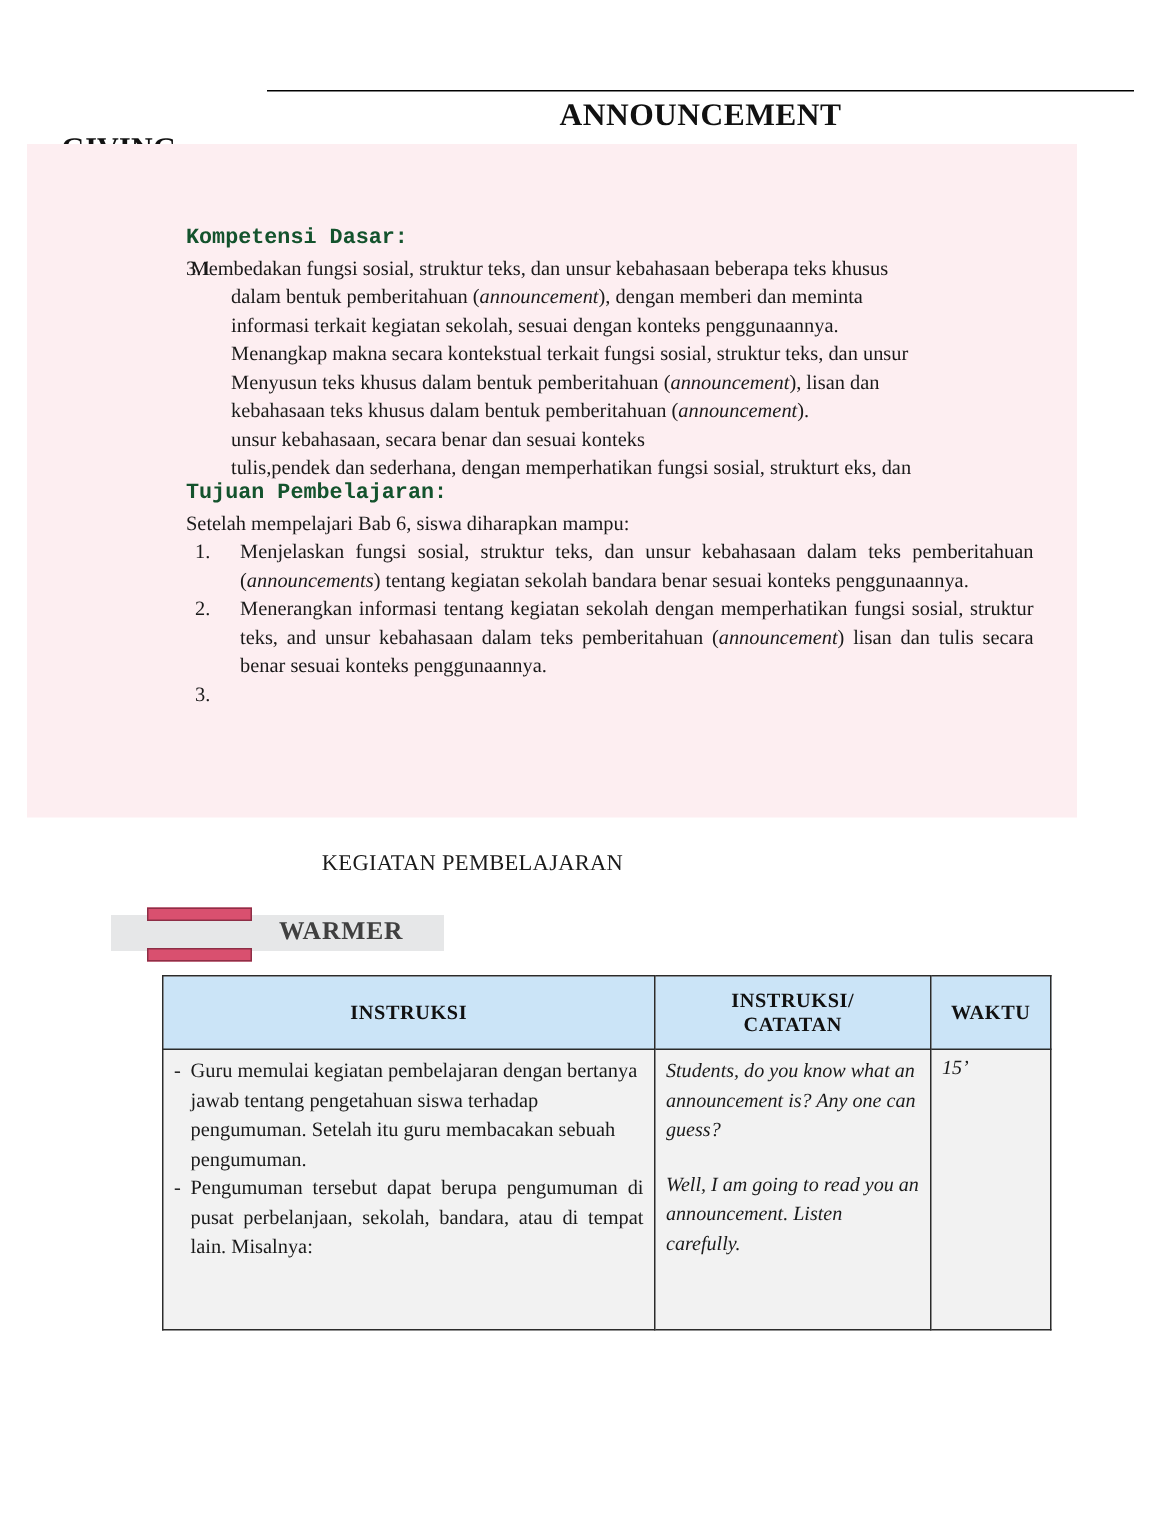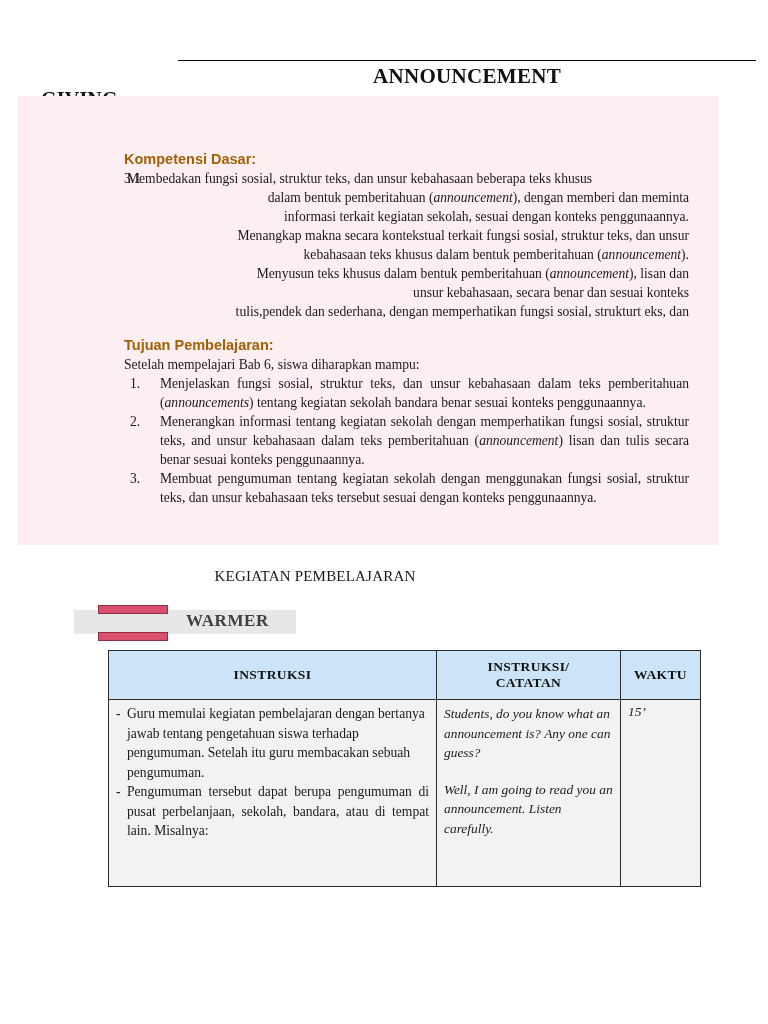--- a/index.html
+++ b/index.html
@@ -58,25 +58,25 @@
   .panel-inner {
     position: absolute;
     left: 106px;
     top: 55px;
     width: 565px;
   }
   .kd-heading,
   .tp-heading {
     font-size: 14.5px;
     font-weight: bold;
-    color: #a16207;
+    color: #14532d;
     margin: 0 0 2px 0;
-    font-family: Liberation Sans, sans-serif;
-  }
-  .tp-heading { margin-top: 16px; }
+    font-family: Liberation Mono, monospace;
+  }
+  .tp-heading { }
 
   .kd-first-line {
     position: relative;
     font-size: 13.6px;
     line-height: 19px;
     height: 19px;
     white-space: nowrap;
   }
   .kd-num {
     position: absolute;
@@ -87,21 +87,20 @@
   .kd-overlap {
     position: absolute;
     left: 3px;
     top: 0;
     font-size: 13.6px;
   }
   .kd-cont {
     margin-left: 30px;
     font-size: 13.6px;
     line-height: 19px;
-    text-align: right;
   }
   .tp-intro {
     font-size: 13.6px;
     line-height: 19px;
     margin: 0 0 0 0;
   }
   ol.tp-list {
     margin: 0;
     padding: 0;
     list-style: none;
@@ -245,41 +244,40 @@
     <div class="kd-heading">Kompetensi Dasar:</div>
 
     <div class="kd-first-line">
       <span class="kd-num">3.1</span>
       <span class="kd-overlap"><span>Membedakan</span><span> fungsi sosial, struktur teks, dan unsur kebahasaan beberapa teks khusus</span></span>
     </div>
     <div class="kd-cont">dalam bentuk pemberitahuan (<em>announcement</em>), dengan memberi dan meminta</div>
     <div class="kd-cont">informasi terkait kegiatan sekolah, sesuai dengan konteks penggunaannya.</div>
 
     <div class="kd-cont">Menangkap makna secara kontekstual terkait fungsi sosial, struktur teks, dan unsur</div>
+    <div class="kd-cont">Menyusun teks khusus dalam bentuk pemberitahuan (<em>announcement</em>), lisan dan</div>
+
     <div class="kd-cont">kebahasaan teks khusus dalam bentuk pemberitahuan (<em>announcement</em>).</div>
-
-    <div class="kd-cont">Menyusun teks khusus dalam bentuk pemberitahuan (<em>announcement</em>), lisan dan</div>
     <div class="kd-cont">unsur kebahasaan, secara benar dan sesuai konteks</div>
     <div class="kd-cont">tulis,pendek dan sederhana, dengan memperhatikan fungsi sosial, strukturt eks, dan</div>
 
     <div class="tp-heading">Tujuan Pembelajaran:</div>
     <div class="tp-intro">Setelah mempelajari Bab 6, siswa diharapkan mampu:</div>
 
     <ol class="tp-list">
       <li>
         <span class="li-num">1.</span>
         <span>Menjelaskan fungsi sosial, struktur teks, dan unsur kebahasaan dalam teks pemberitahuan (</span><em>announcements</em><span>) tentang kegiatan sekolah bandara benar sesuai konteks penggunaannya.</span>
       </li>
       <li>
         <span class="li-num">2.</span>
         <span>Menerangkan informasi tentang kegiatan sekolah dengan memperhatikan fungsi sosial, struktur teks, and unsur kebahasaan dalam teks pemberitahuan (</span><em>announcement</em><span>) lisan dan tulis secara benar sesuai konteks penggunaannya.</span>
       </li>
       <li>
         <span class="li-num">3.</span>
-        <span>Membuat pengumuman tentang kegiatan sekolah dengan menggunakan fungsi sosial, struktur teks, dan unsur kebahasaan teks tersebut sesuai dengan konteks penggunaannya.</span>
       </li>
     </ol>
   </div>
 </div>
 
 <div class="kegiatan">KEGIATAN PEMBELAJARAN</div>
 
 <div class="warmer-wrap">
   <div class="warmer-gray"></div>
   <div class="warmer-bar top"></div>

